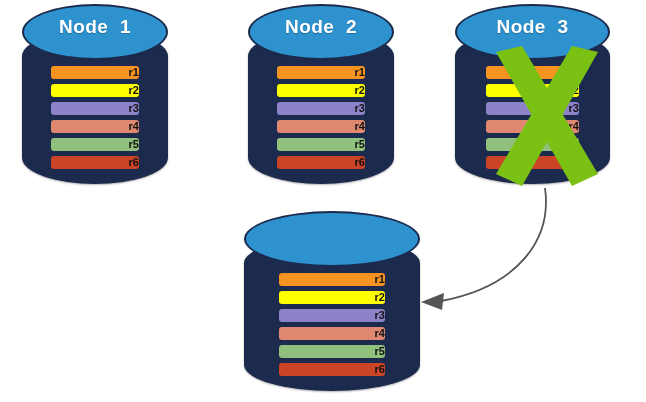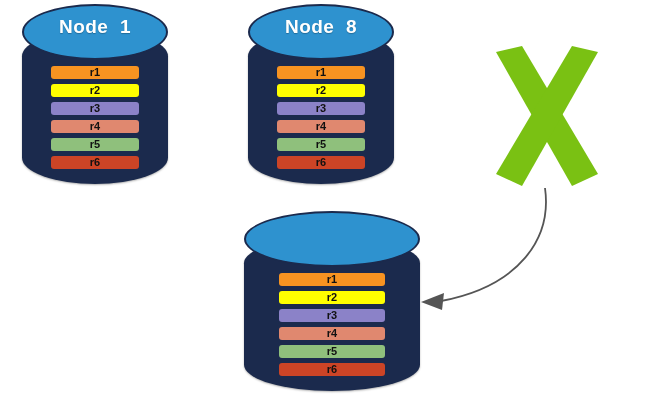--- a/index.html
+++ b/index.html
@@ -78,21 +78,21 @@
   .row-bar {
     position: absolute;
     left: 20%;
     width: 60%;
     height: 13px;
     border-radius: 3px;
     color: #111111;
     font-weight: bold;
     font-size: 11px;
     line-height: 13px;
-    text-align: center;
+    text-align: right;
     box-sizing: border-box;
   }
 
   
   .x-overlay {
     position: absolute;
     pointer-events: none;
   }
 
   
@@ -122,31 +122,45 @@
       <div class="row-bar" style="top: 54px; background: rgb(224, 136, 111);">r4</div>
       <div class="row-bar" style="top: 72px; background: rgb(143, 192, 124);">r5</div>
       <div class="row-bar" style="top: 90px; background: rgb(204, 68, 38);">r6</div>
     </div>
   </div>
 
   <div class="node" style="left:248px; top:4px; width:146px; height:186px;">
     <div class="cyl-body"></div>
     <div class="cyl-body-rect"></div>
     <div class="cyl-top"></div>
-    <div class="node-label">Node  8</div>
+    <div class="node-label">Node  2</div>
     <div class="rows">
       <div class="row-bar" style="top: 0px; background: rgb(247, 147, 33);">r1</div>
       <div class="row-bar" style="top: 18px; background: rgb(255, 255, 0);">r2</div>
       <div class="row-bar" style="top: 36px; background: rgb(139, 130, 200);">r3</div>
       <div class="row-bar" style="top: 54px; background: rgb(224, 136, 111);">r4</div>
       <div class="row-bar" style="top: 72px; background: rgb(143, 192, 124);">r5</div>
       <div class="row-bar" style="top: 90px; background: rgb(204, 68, 38);">r6</div>
     </div>
   </div>
 
+  <div class="node" style="left:455px; top:4px; width:155px; height:186px;">
+    <div class="cyl-body"></div>
+    <div class="cyl-body-rect"></div>
+    <div class="cyl-top"></div>
+    <div class="node-label">Node  3</div>
+    <div class="rows">
+      <div class="row-bar" style="top: 0px; background: rgb(247, 147, 33);">r1</div>
+      <div class="row-bar" style="top: 18px; background: rgb(255, 255, 0);">r2</div>
+      <div class="row-bar" style="top: 36px; background: rgb(139, 130, 200);">r3</div>
+      <div class="row-bar" style="top: 54px; background: rgb(224, 136, 111);">r4</div>
+      <div class="row-bar" style="top: 72px; background: rgb(143, 192, 124);">r5</div>
+      <div class="row-bar" style="top: 90px; background: rgb(204, 68, 38);">r6</div>
+    </div>
+  </div>
 
   <svg class="x-overlay" style="left:488px; top:46px;" width="118" height="146" viewBox="0 0 118 146">
     <polygon points="8,6 34,0 110,128 84,140" fill="#7ac113"></polygon>
     <polygon points="110,6 84,0 8,128 34,140" fill="#7ac113"></polygon>
   </svg>
 
   <div class="node" style="left:244px; top:211px; width:176px; height:186px;">
     <div class="cyl-body"></div>
     <div class="cyl-body-rect"></div>
     <div class="cyl-top"></div>

